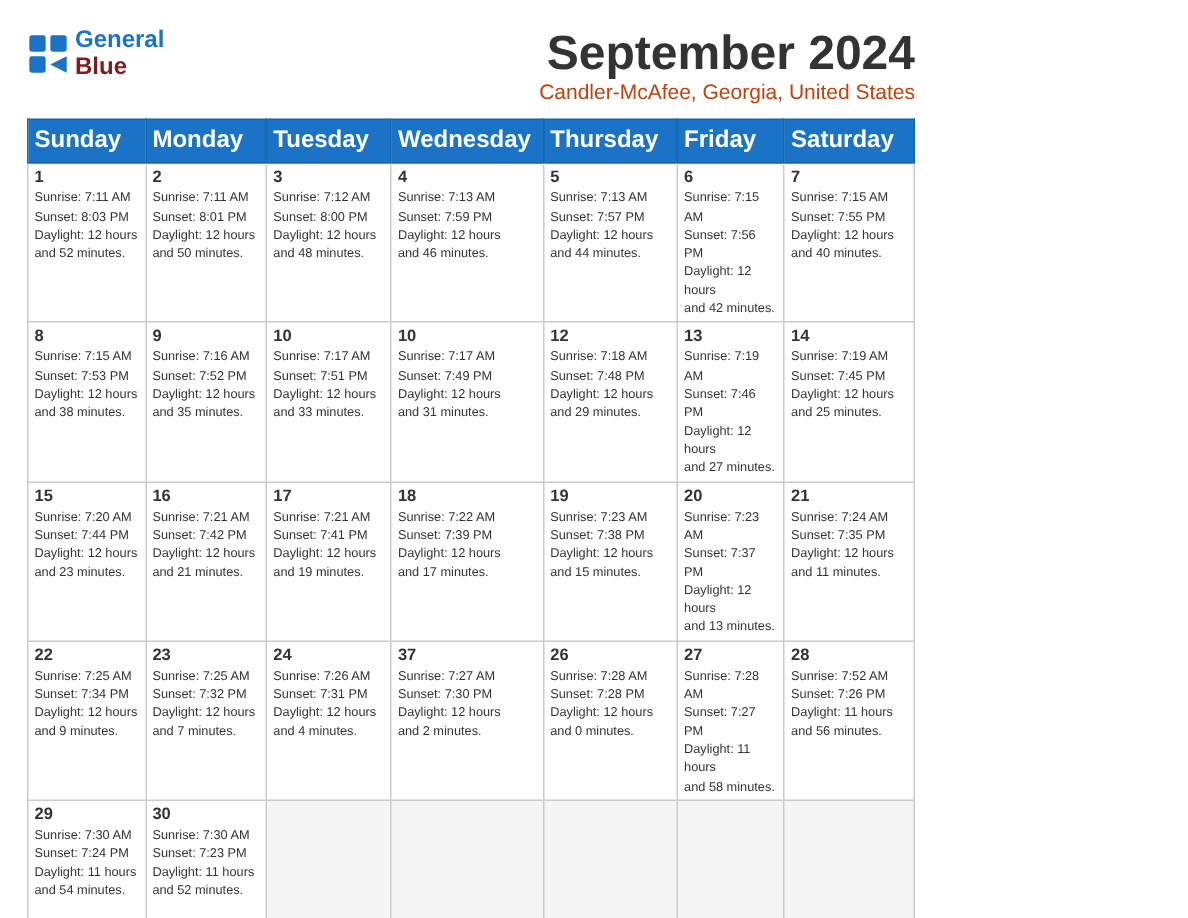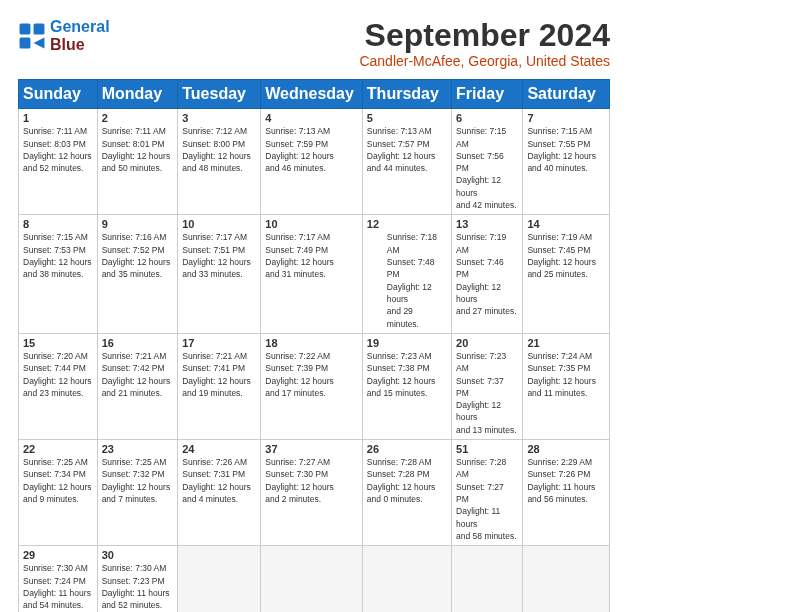--- a/index.html
+++ b/index.html
@@ -193,21 +193,21 @@
           </td>
           <td>
             <span class="day-num">10</span>
             <div class="day-info" style="white-space: pre-line;">Sunrise: 7:17 AM
 Sunset: 7:49 PM
 Daylight: 12 hours
 and 31 minutes.</div>
           </td>
           <td>
             <span class="day-num">12</span>
-            <div class="day-info" style="white-space: pre-line; margin-left: 20px;">Sunrise: 7:18 AM
+            <div class="day-info" style="white-space: pre-line;">Sunrise: 7:18 AM
 Sunset: 7:48 PM
 Daylight: 12 hours
 and 29 minutes.</div>
           </td>
           <td>
             <span class="day-num">13</span>
             <div class="day-info" style="white-space: pre-line;">Sunrise: 7:19 AM
 Sunset: 7:46 PM
 Daylight: 12 hours
 and 27 minutes.</div>
@@ -301,29 +301,29 @@
 and 2 minutes.</div>
           </td>
           <td>
             <span class="day-num">26</span>
             <div class="day-info" style="white-space: pre-line;">Sunrise: 7:28 AM
 Sunset: 7:28 PM
 Daylight: 12 hours
 and 0 minutes.</div>
           </td>
           <td>
-            <span class="day-num">51</span>
+            <span class="day-num">27</span>
             <div class="day-info" style="white-space: pre-line;">Sunrise: 7:28 AM
 Sunset: 7:27 PM
 Daylight: 11 hours
 and 58 minutes.</div>
           </td>
           <td>
             <span class="day-num">28</span>
-            <div class="day-info" style="white-space: pre-line;">Sunrise: 2:29 AM
+            <div class="day-info" style="white-space: pre-line;">Sunrise: 7:52 AM
 Sunset: 7:26 PM
 Daylight: 11 hours
 and 56 minutes.</div>
           </td>
         </tr>
         <tr>
           <td>
             <span class="day-num">29</span>
             <div class="day-info" style="white-space: pre-line;">Sunrise: 7:30 AM
 Sunset: 7:24 PM

